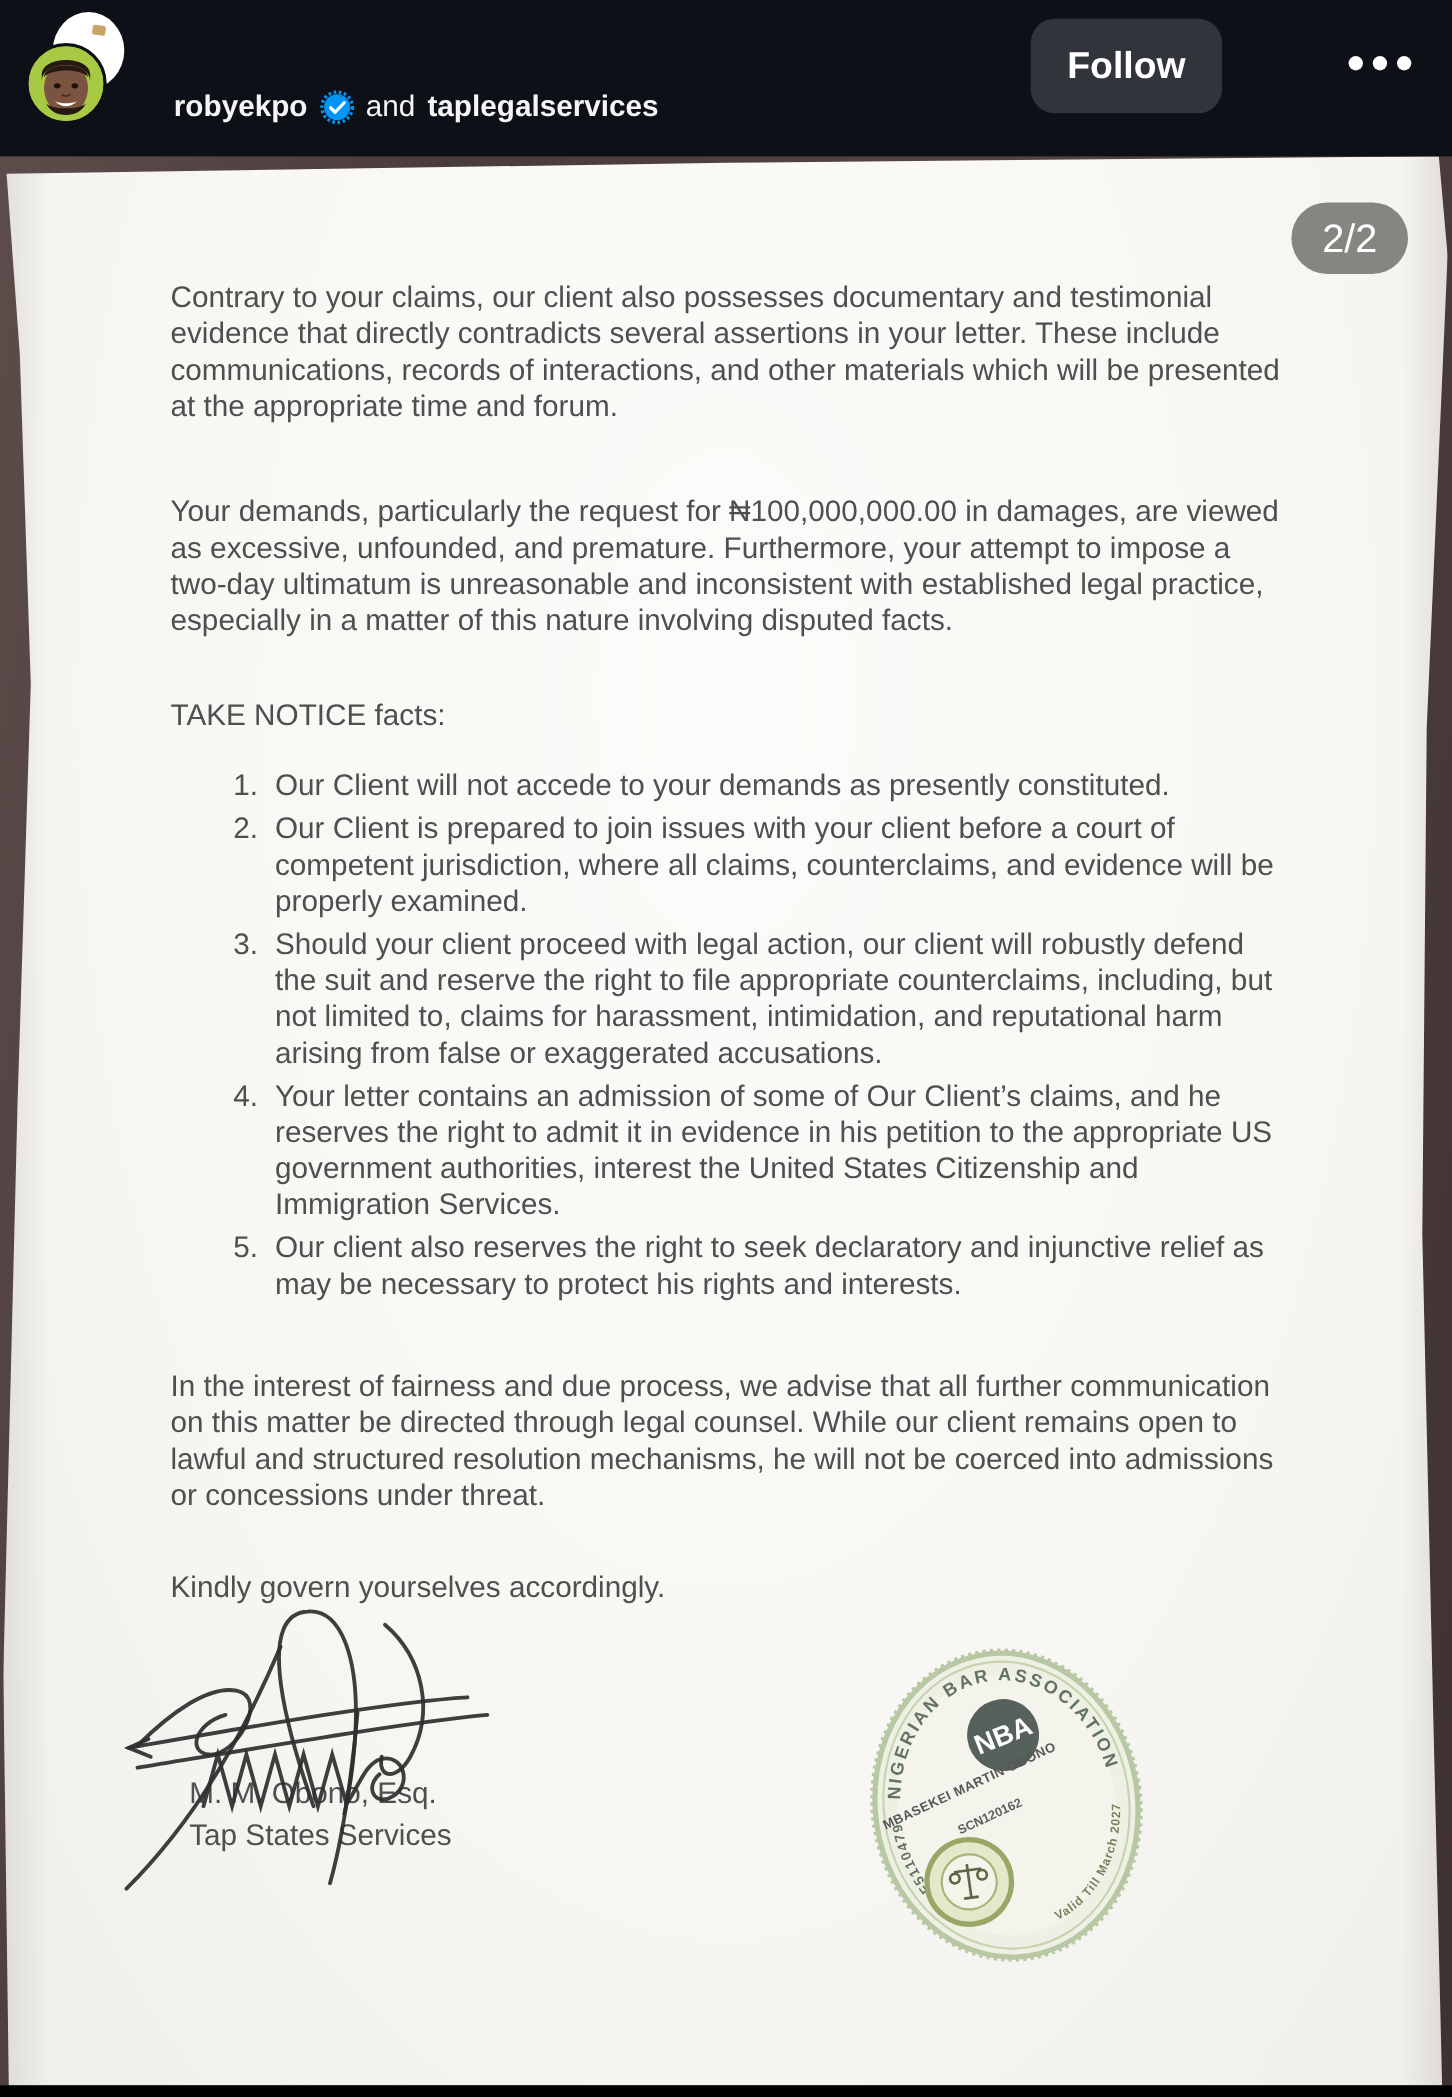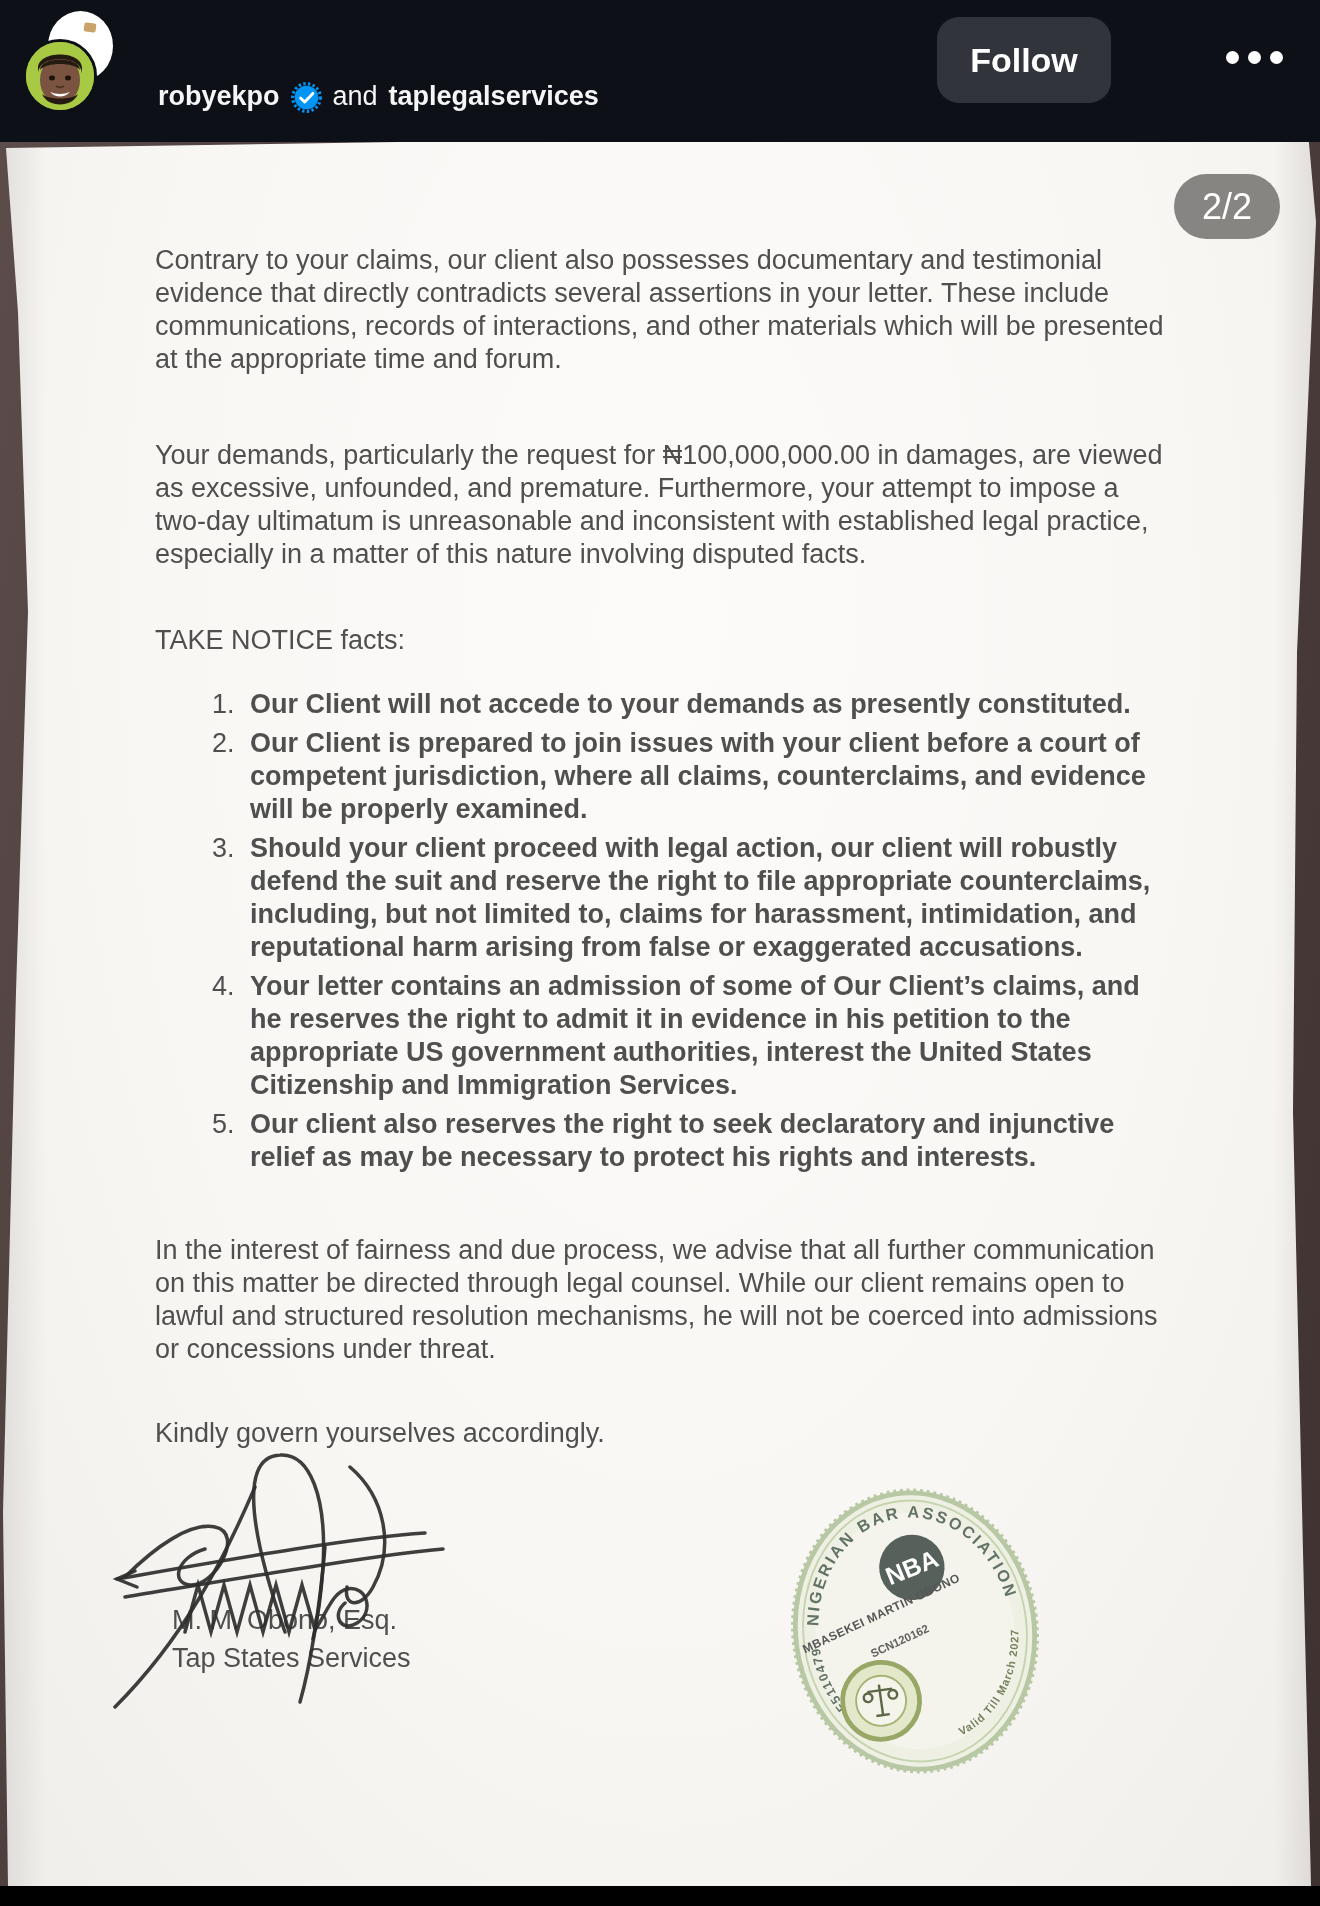--- a/index.html
+++ b/index.html
@@ -20,36 +20,36 @@
   .avatar-front{position:absolute;left:1px;top:33px;width:74px;height:74px;border-radius:50%;border:3px solid var(--header-bg);overflow:hidden;background:#a8c943;}
   .header-title{position:absolute;left:158px;top:30px;height:52px;display:flex;align-items:center;gap:11px;color:var(--header-text);font-size:27px;white-space:nowrap;margin-top:40px;}
   .header-title .uname{font-weight:bold;}
   .header-title .and{font-weight:normal;}
   .verified{width:31px;height:31px;flex:none;margin-top:3px;}
   .follow-btn{position:absolute;left:937px;top:17px;width:174px;height:86px;background:var(--follow-bg);color:#fff;font-size:34px;font-weight:bold;border:none;border-radius:22px;display:flex;align-items:center;justify-content:center;cursor:pointer;}
   .more-dots{position:absolute;left:1226px;top:50px;width:60px;height:15px;display:flex;gap:9px;align-items:center;cursor:pointer;}
   .more-dots i{display:block;width:13px;height:13px;border-radius:50%;background:#fff;}
 
   
-  .photo{position:absolute;left:0;top:132px;width:1320px;height:1754px;background:linear-gradient(100deg,#5c4d4b 0%,#4a3c3a 25%,#544544 60%,#3e3230 100%);overflow:hidden;}
+  .photo{position:absolute;left:0;top:142px;width:1320px;height:1754px;background:linear-gradient(100deg,#5c4d4b 0%,#4a3c3a 25%,#544544 60%,#3e3230 100%);overflow:hidden;}
   .paper{position:absolute;left:0;top:0;width:1320px;height:1754px;
     background:
       linear-gradient(90deg, rgba(60,40,40,.10) 0, rgba(0,0,0,0) 3.5%, rgba(0,0,0,0) 96.5%, rgba(60,40,40,.12) 100%),
       radial-gradient(ellipse at 50% 28%, #fcfbf9 0%, #f8f7f4 55%, #efeeea 100%);
     clip-path:polygon(6px 16px,660px 6px,1308px 0px,1316px 90px,1297px 520px,1293px 980px,1303px 1420px,1311px 1754px,8px 1754px,3px 1380px,16px 860px,28px 480px,18px 180px);}
   .page-badge{position:absolute;left:1174px;top:42px;width:106px;height:65px;border-radius:33px;background:rgba(126,124,122,.93);color:#fff;font-size:36px;display:flex;align-items:center;justify-content:center;z-index:4;}
 
   
   .letter{position:absolute;inset:0;color:var(--ink);font-size:27px;line-height:33px;z-index:2;}
   .letter .blk{position:absolute;left:155px;width:1012px;}
   .p1{top:112px;} .p2{top:307px;} .take-notice{top:492px;}
   .notice-list{position:absolute;left:212px;top:556px;width:962px;display:flex;flex-direction:column;gap:6px;}
   .li{display:flex;}
   .li .num{width:38px;flex:none;}
-  .li .txt{width:915px;font-weight:bold;}
+  .li .txt{width:915px;}
   .closing{top:1102px;} .kindly{top:1285px;} .yours{top:1354px;}
   .sig-name{position:absolute;left:172px;top:1472px;white-space:nowrap;}
   .sig-firm{position:absolute;left:172px;top:1510px;white-space:nowrap;}
 
   
   .signature{position:absolute;left:95px;top:1295px;z-index:3;}
   .signature path{fill:none;stroke:var(--sig-ink);stroke-width:3.5;stroke-linecap:round;opacity:.92;}
   .seal{position:absolute;left:790px;top:1352px;width:250px;height:294px;z-index:3;transform:rotate(-8deg);opacity:.95;}
 
   .bottom-strip{position:absolute;left:0;top:1896px;width:1320px;height:10px;background:#000;}

